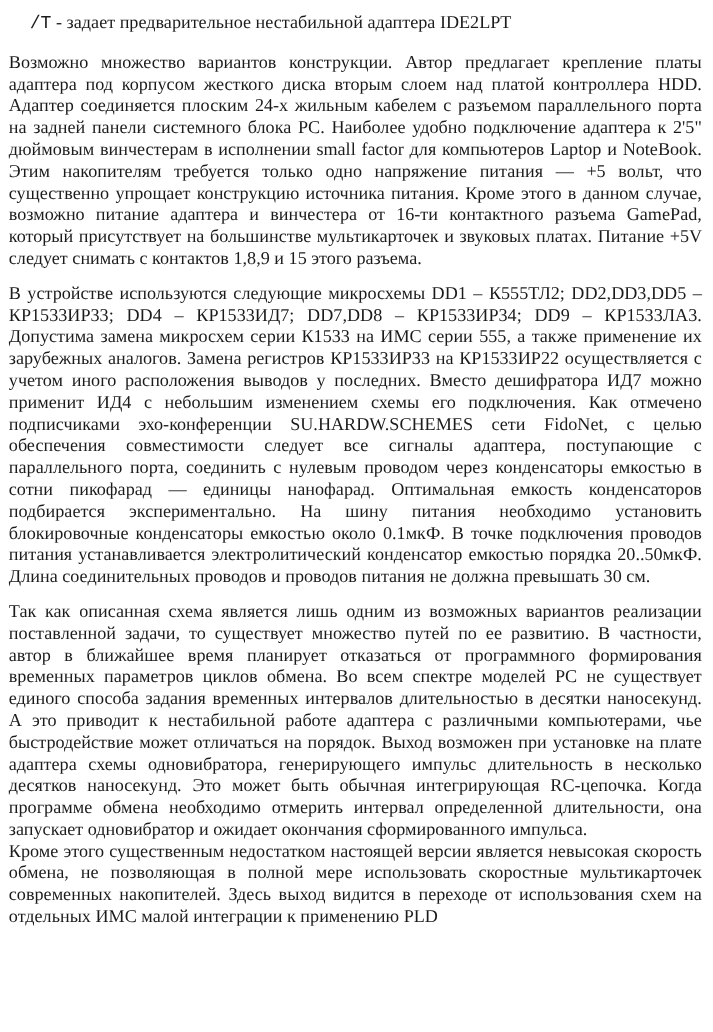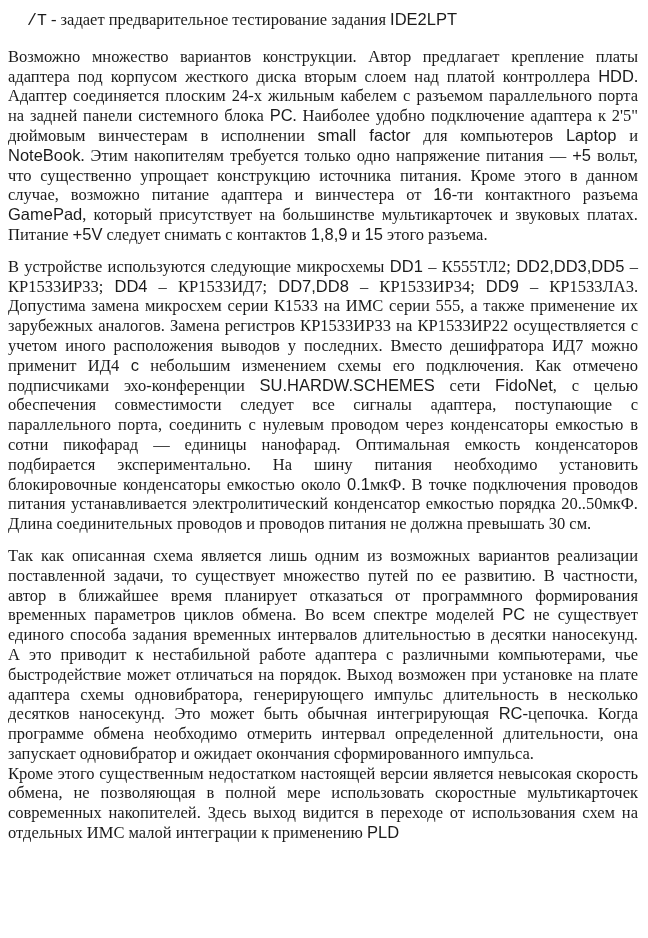--- a/index.html
+++ b/index.html
@@ -32,32 +32,32 @@
     margin: 0;
     text-align: justify;
   }
   .para.gap {
     margin-top: 12px;
   }
   .seg-serif {
     font-family: "Liberation Serif", serif;
   }
   .seg-sans {
-    font-family: Liberation Sans, sans-serif;
+    font-family: Liberation Serif, serif;
   }
   .seg-mono {
     font-family: "Liberation Mono", monospace;
   }
 </style>
 </head>
 <body>
 
 <div class="page">
 
-  <div class="title-line"><span class="seg-mono">/T</span><span class="seg-serif"> - задает предварительное тестирование задания </span><span class="seg-sans">IDE2LPT</span></div>
+  <div class="title-line"><span class="seg-mono">/T</span><span class="seg-serif"> - задает предварительное нестабильной адаптера </span><span class="seg-sans">IDE2LPT</span></div>
 
   <p class="para gap"><span class="seg-serif">Возможно множество вариантов конструкции. Автор предлагает крепление платы адаптера под корпусом жесткого диска вторым слоем над платой контроллера </span><span class="seg-sans">HDD</span><span class="seg-serif">. Адаптер соединяется плоским 24-х жильным кабелем с разъемом параллельного порта на задней панели системного блока </span><span class="seg-sans">PC</span><span class="seg-serif">. Наиболее удобно подключение адаптера к 2'5" дюймовым винчестерам в исполнении </span><span class="seg-sans">small factor</span><span class="seg-serif"> для компьютеров </span><span class="seg-sans">Laptop</span><span class="seg-serif"> и </span><span class="seg-sans">NoteBook</span><span class="seg-serif">. Этим накопителям требуется только одно напряжение питания — </span><span class="seg-sans">+5</span><span class="seg-serif"> вольт, что существенно упрощает конструкцию источника питания. Кроме этого в данном случае, возможно питание адаптера и винчестера от  </span><span class="seg-sans">16</span><span class="seg-serif">-ти контактного разъема </span><span class="seg-sans">GamePad</span><span class="seg-serif">, который присутствует на большинстве мультикарточек и звуковых платах. Питание </span><span class="seg-sans">+5V</span><span class="seg-serif"> следует снимать с контактов </span><span class="seg-sans">1,8,9</span><span class="seg-serif"> и </span><span class="seg-sans">15</span><span class="seg-serif"> этого разъема.</span></p>
 
   <p class="para gap"><span class="seg-serif">В устройстве используются следующие микросхемы </span><span class="seg-sans">DD1</span><span class="seg-serif"> – К555ТЛ2; </span><span class="seg-sans">DD2,DD3,DD5</span><span class="seg-serif"> – КР1533ИР33; </span><span class="seg-sans">DD4</span><span class="seg-serif"> – КР1533ИД7; </span><span class="seg-sans">DD7,DD8</span><span class="seg-serif"> – КР1533ИР34; </span><span class="seg-sans">DD9</span><span class="seg-serif"> – КР1533ЛА3. Допустима замена микросхем серии К1533 на ИМС серии 555, а также применение их зарубежных аналогов. Замена регистров КР1533ИР33 на КР1533ИР22 осуществляется с учетом иного расположения выводов у последних. Вместо дешифратора ИД7 можно применит ИД4 </span><span class="seg-sans">с</span><span class="seg-serif"> небольшим изменением схемы его подключения. Как отмечено подписчиками эхо-конференции </span><span class="seg-sans">SU.HARDW.SCHEMES</span><span class="seg-serif"> сети </span><span class="seg-sans">FidoNet</span><span class="seg-serif">, с целью обеспечения совместимости следует все сигналы адаптера, поступающие с параллельного порта, соединить с нулевым проводом через конденсаторы емкостью в сотни пикофарад — единицы нанофарад. Оптимальная емкость конденсаторов подбирается экспериментально. На шину питания необходимо установить блокировочные конденсаторы емкостью около </span><span class="seg-sans">0.1</span><span class="seg-serif">мкФ. В точке подключения проводов питания устанавливается электролитический конденсатор емкостью порядка 20..50мкФ. Длина соединительных проводов и проводов питания не должна превышать 30 см.</span></p>
 
   <p class="para gap"><span class="seg-serif">Так как описанная схема является лишь одним из возможных вариантов реализации поставленной задачи, то существует множество путей по ее развитию. В частности, автор в ближайшее время планирует отказаться от программного формирования временных параметров циклов обмена. Во всем спектре моделей </span><span class="seg-sans">PC</span><span class="seg-serif"> не существует единого способа задания временных интервалов длительностью в десятки наносекунд. А это приводит к нестабильной работе адаптера с различными компьютерами, чье быстродействие может отличаться на порядок. Выход возможен при установке на плате адаптера схемы одновибратора, генерирующего импульс длительность в несколько десятков наносекунд. Это может быть обычная интегрирующая </span><span class="seg-sans">RC</span><span class="seg-serif">-цепочка. Когда программе обмена необходимо отмерить интервал определенной длительности, она запускает одновибратор и ожидает окончания сформированного импульса.</span></p>
 
   <p class="para"><span class="seg-serif">Кроме этого существенным недостатком настоящей версии является невысокая скорость обмена, не позволяющая в полной мере использовать скоростные мультикарточек современных накопителей. Здесь выход видится в переходе от использования схем на отдельных ИМС малой интеграции к применению </span><span class="seg-sans">PLD</span></p>
 
 </div>

